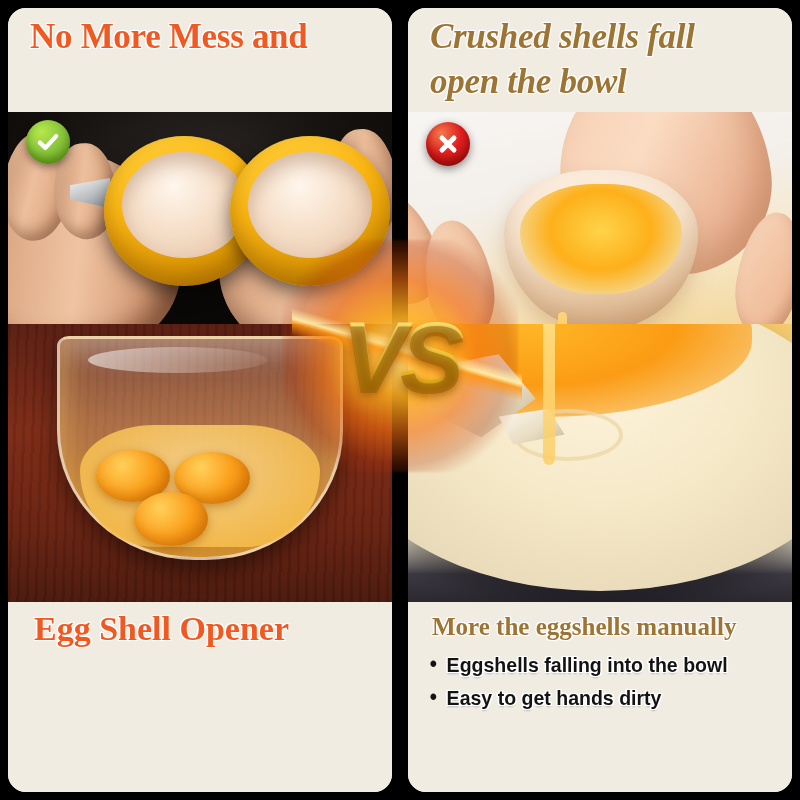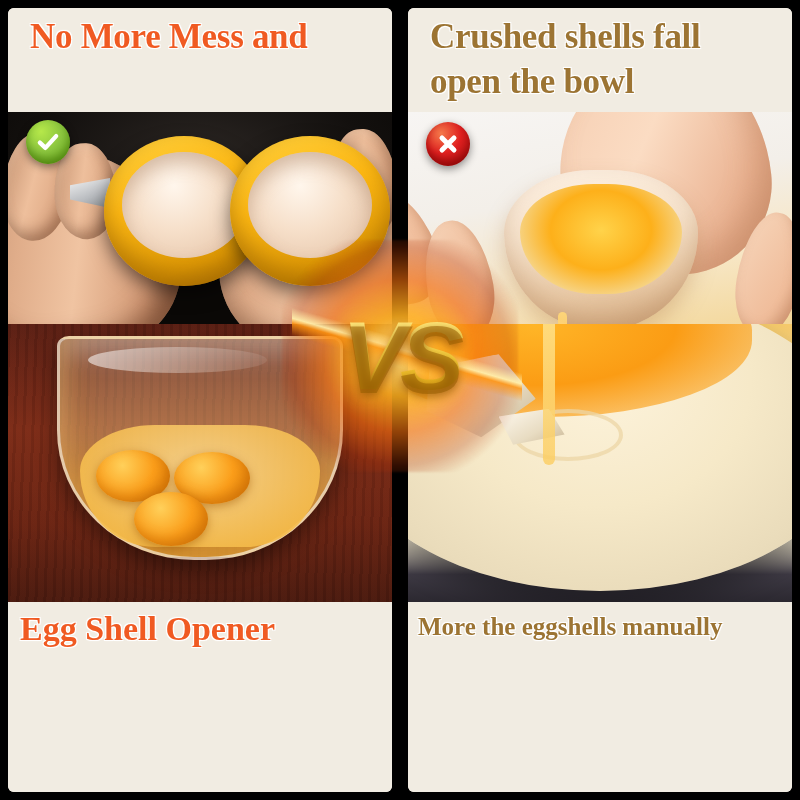--- a/index.html
+++ b/index.html
@@ -3,37 +3,37 @@
 <meta charset="utf-8">
 <style>
   * { margin:0; padding:0; box-sizing:border-box; }
   html,body { width:800px; height:800px; background:#000; overflow:hidden; }
   body { font-family:"Liberation Serif", serif; }
 
   .board { position:relative; width:800px; height:800px; background:#000; }
 
   .panel {
     position:absolute; top:8px; height:784px; width:384px;
-    background:#F1ECE2; border-radius:6px; overflow:hidden;
+    background:#F1ECE2; border-radius:18px; overflow:hidden;
   }
   .panel.left  { left:8px; }
   .panel.right { left:408px; }
 
   
   .headline {
     position:absolute; left:0; top:0; width:100%; height:104px;
     background:#F1ECE2; padding:6px 14px 0 22px; z-index:4;
   }
   .headline .hl-line {
     font-family:"Liberation Serif", serif;
     font-weight:bold; font-size:35px; line-height:45px;
     letter-spacing:-0.3px; white-space:nowrap;
   }
   .left .hl-line  { color:#F05A22; text-shadow:0 0 3px #fff, 1px 1px 0 #fff, -1px 1px 0 #fff, 1px -1px 0 #fff, -1px -1px 0 #fff; }
-  .right .hl-line { color:#9C7433; text-shadow:0 0 3px #fff, 1px 1px 0 #fff, -1px 1px 0 #fff, 1px -1px 0 #fff, -1px -1px 0 #fff; }
+  .right .hl-line { color:#9C7433; text-shadow:0 0 3px #fff, 1px 1px 0 #fff, -1px 1px 0 #fff, 1px -1px 0 #fff, -1px -1px 0 #fff;font-style:italic; }
 
   
   .photo-stage { position:absolute; left:0; top:104px; width:100%; height:490px; overflow:hidden; }
   .photo { position:absolute; left:0; width:100%; overflow:hidden; }
   .photo.top    { top:0;     height:212px; }
   .photo.bottom { top:212px; height:278px; }
 
   
   .scene-opener { position:absolute; inset:0;
     background:
@@ -151,21 +151,21 @@
   .vs-text { position:absolute; inset:0; display:flex; align-items:center; justify-content:center;
     font-family:"Liberation Sans", sans-serif; font-weight:bold; font-style:italic;
     font-size:96px; letter-spacing:-6px; line-height:1;
     background:linear-gradient(178deg,#fff6c8 0%,#ffe77a 26%,#f7cf3a 52%,#e0a615 74%,#f2d86a 100%);
     -webkit-background-clip:text; background-clip:text; color:transparent;
     text-shadow:0 4px 0 rgba(150,92,0,.55), 0 7px 10px rgba(110,54,0,.55);
     filter:drop-shadow(0 0 10px rgba(255,170,40,.85)); }
 
   
   .copy { position:absolute; left:0; bottom:0; width:100%; height:190px;
-    background:#F1ECE2; padding:6px 10px 0 6px; z-index:5; }
+    background:#F1ECE2; padding:6px 10px 0 20px; z-index:5; }
   .sub { font-family:"Liberation Serif", serif; font-weight:bold; white-space:nowrap;
     text-shadow:0 0 3px #fff, 1px 1px 0 #fff, -1px 1px 0 #fff, 1px -1px 0 #fff, -1px -1px 0 #fff; }
   .left  .sub { color:#F05A22; font-size:34px; line-height:42px; padding-left:6px; }
   .right .sub { color:#9C7433; font-size:25px; line-height:38px; padding-left:4px; }
 
   .bullets { list-style:none; margin-top:2px; }
   .bullets li { position:relative; padding-left:20px;
     font-family:"Liberation Sans", sans-serif; font-weight:bold;
     font-size:20px; line-height:29px; color:#131313; white-space:nowrap;
     transform:scaleX(.93); transform-origin:left center;
@@ -267,20 +267,24 @@
             <div class="shard s2"></div>
             <div class="pour"></div>
           </div>
         </div>
       </div>
 
     </div>
 
     <div class="copy">
       <div class="sub">More the eggshells manually</div>
+      <ul class="bullets">
+        <li>Eggshells falling into the bowl</li>
+        <li>Easy to get hands dirty</li>
+      </ul>
     </div>
   </div>
 
   <div class="vs-wrap">
     <div class="vs-burst"></div>
     <div class="vs-streak"></div>
     <div class="vs-text">VS</div>
   </div>
 
 </div>

